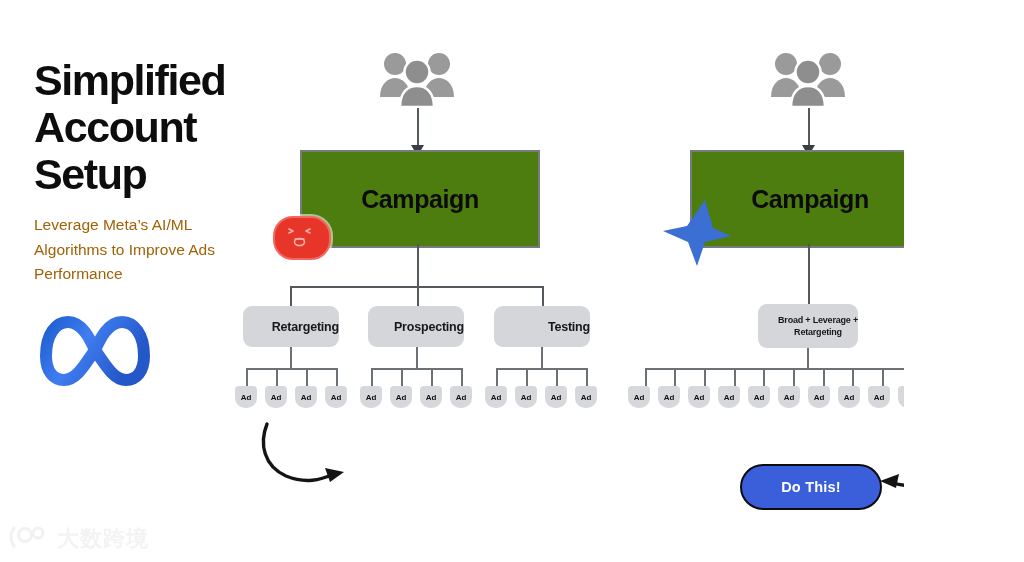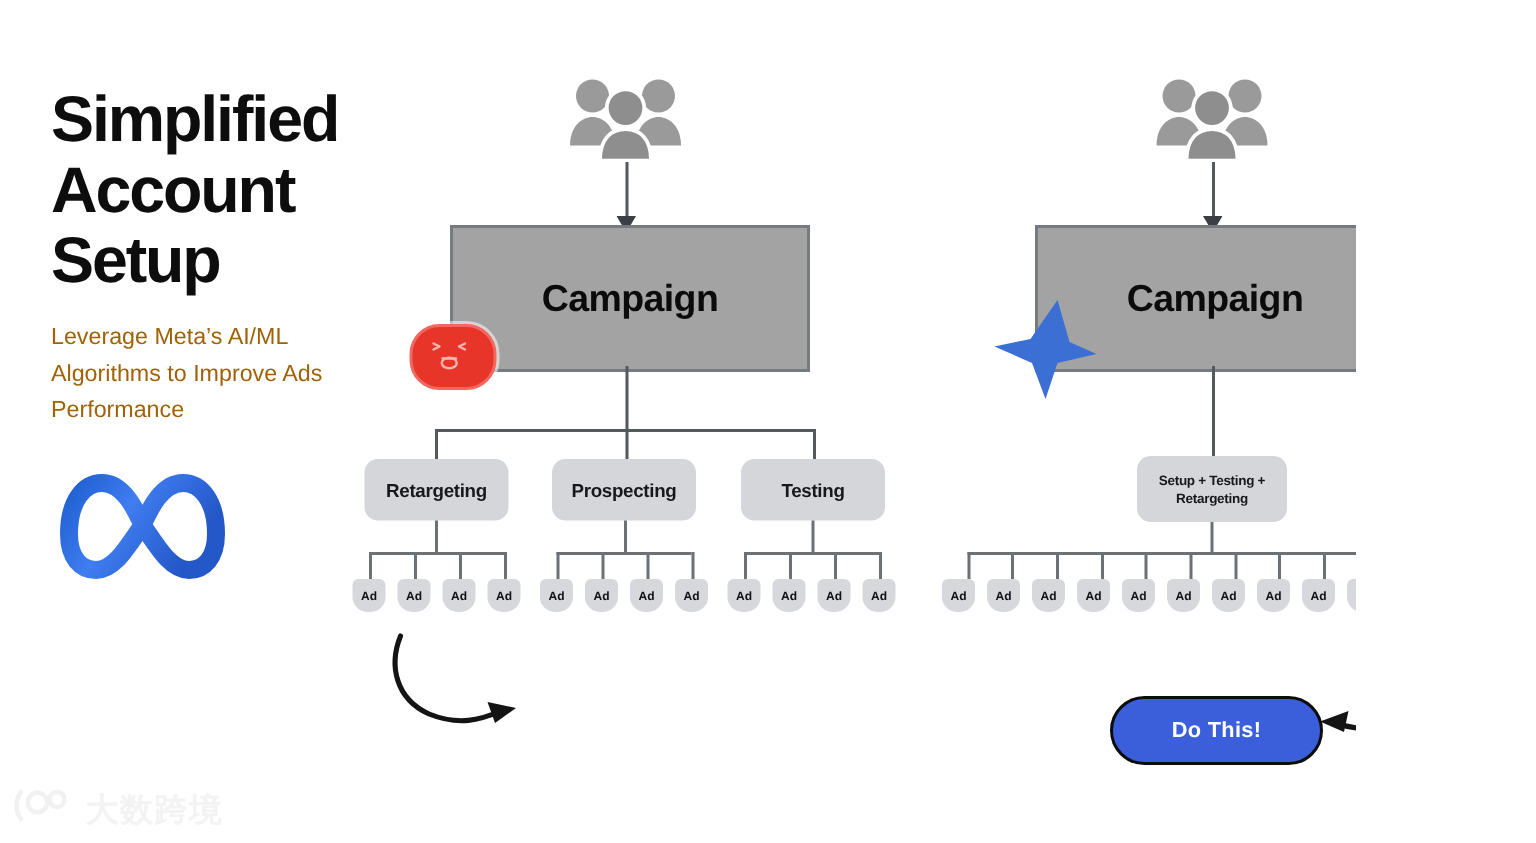--- a/index.html
+++ b/index.html
@@ -52,40 +52,40 @@
   }
 
   
   .people-icon {
     position: absolute;
     width: 78px;
     height: 58px;
   }
   .campaign-box {
     position: absolute;
-    background: #a3a3a3;
+    background: #4d7c0f;
     border: 2px solid #767b80;
     display: flex;
     align-items: center;
     justify-content: center;
   }
   .campaign-label {
     font-family: "Liberation Sans", sans-serif;
     font-weight: bold;
     font-size: 25px;
     letter-spacing: -0.4px;
     color: #0b0b0b;
   }
   .sub-box {
     position: absolute;
     background: #d4d6da;
     border-radius: 9px;
     display: flex;
     align-items: center;
-    justify-content: center;
+    justify-content: flex-end;
     text-align: center;
   }
   .sub-label {
     font-family: "Liberation Sans", sans-serif;
     font-weight: bold;
     font-size: 12.5px;
     color: #16181b;
     letter-spacing: -0.2px;
   }
   .sub-label.small {
@@ -362,21 +362,21 @@
   <div class="star-badge">
     <svg viewBox="0 0 72 70" width="72" height="70">
       <path d="M44,2 L52,30 L70,38 L44,44 L36,68 L27,44 L2,33 L26,28 Z" fill="#3b6fd4"></path>
     </svg>
   </div>
 
   <div class="vline" style="left:808px; top:244px; height:60px;"></div>
 
   <div class="sub-box" style="left:758px; top:304px; width:100px; height:44px;">
     <span class="sub-label small">
-      <span>Setup + Testing +</span><br>
+      <span>Broad + Leverage +</span><br>
       <span>Retargeting</span>
     </span>
   </div>
 
   <div class="thin-v" style="left:807px; top:348px; height:20px;"></div>
   <div class="thin-h" style="left:645px; top:368px; width:325px;"></div>
 
   <div class="thin-v" style="left:645px; top:368px; height:18px;"></div>
   <div class="thin-v" style="left:674px; top:368px; height:18px;"></div>
   <div class="thin-v" style="left:704px; top:368px; height:18px;"></div>

